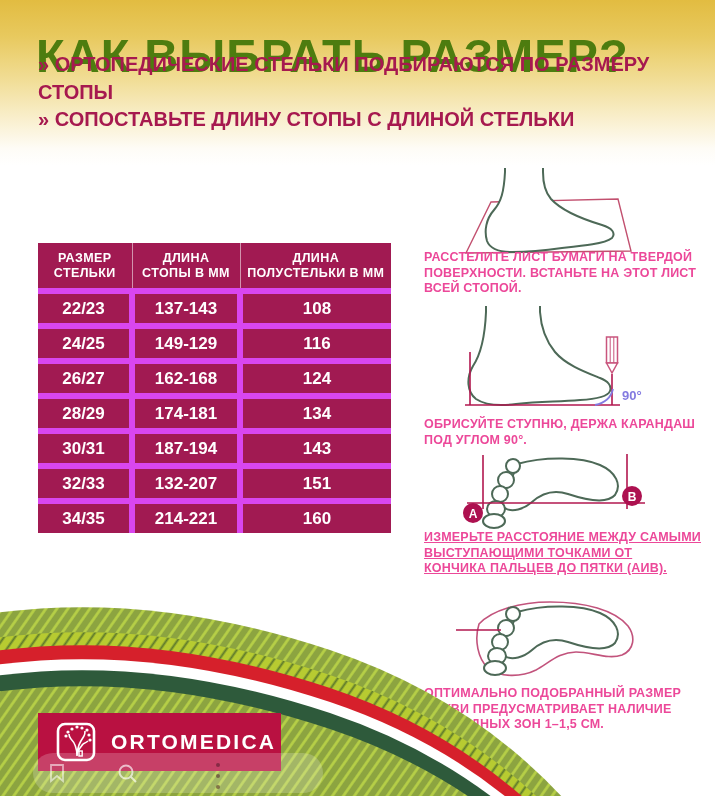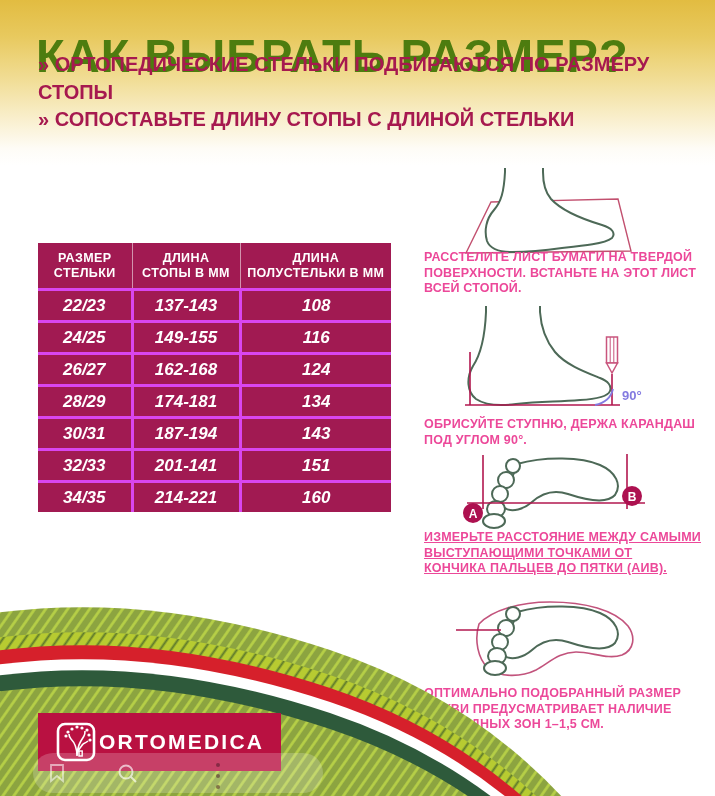--- a/index.html
+++ b/index.html
@@ -10,35 +10,35 @@
   .title{position:absolute;left:36px;top:1px;font-size:47px;line-height:1.0;font-weight:bold;
          color:#4d7c0f;letter-spacing:1px;white-space:nowrap;}
   .bullets{position:absolute;left:38px;top:51px;width:670px;margin:0;padding:0;list-style:none;
            color:#a6194f;font-weight:bold;font-size:20px;line-height:27.5px;}
   .bullets li{white-space:pre-line;}
   .b-strong{-webkit-text-stroke:0.7px #a6194f;}
   table.size-table{position:absolute;left:38px;top:243px;width:353px;table-layout:fixed;
         border-collapse:collapse;border-style:hidden;background:#a11a52;color:#fff;}
   table.size-table th{font-size:12.5px;line-height:15px;height:45px;font-weight:bold;
         letter-spacing:0.4px;white-space:pre-line;border:1px solid #d293ad;text-align:center;padding:0;margin-left:45px;}
-  table.size-table td{font-size:17px;height:29px;font-weight:bold;border:3px solid #d946ef;
-        text-align:center;padding:0;font-style:italic;}
+  table.size-table td{font-size:17px;height:29px;font-weight:bold;border:6px solid #d946ef;
+        text-align:center;padding:0;}
   .step-text{position:absolute;left:424px;width:292px;margin:0;color:#ec4899;font-weight:bold;
         font-size:12.5px;line-height:15.5px;letter-spacing:0.2px;white-space:pre-line;}
   #step1{top:250px;} #step2{top:417px;} #step3{top:530px;text-decoration:underline;} #step4{top:686px;}
   svg.illus{position:absolute;}
   #illus1{left:455px;top:168px;width:200px;height:90px;}
   #illus2{left:450px;top:306px;width:230px;height:110px;}
   #illus3{left:455px;top:448px;width:215px;height:82px;}
   #illus4{left:455px;top:598px;width:215px;height:84px;}
   #wave{position:absolute;left:0;top:588px;width:715px;height:208px;}
   .logo-bar{position:absolute;left:38px;top:713px;width:243px;height:58px;background:#b91141;
         display:flex;align-items:center;}
   .logo-badge{margin-left:18px;width:40px;height:40px;flex:0 0 auto;}
-  .logo-text{margin-left:3px;color:#fff;font-size:21px;font-weight:bold;letter-spacing:2.2px;}
+  .logo-text{margin-left:15px;color:#fff;font-size:21px;font-weight:bold;letter-spacing:2.2px;}
   .viewer-pill{position:absolute;left:33px;top:753px;width:290px;height:40px;border-radius:20px;
         background:rgba(255,255,255,0.20);}
   .viewer-pill .ghost{position:absolute;top:10px;}
   .ghost-bookmark{left:14px;} .ghost-magnifier{left:84px;}
   .ghost-dots{left:182px;top:8px;width:6px;height:26px;display:flex;flex-direction:column;
         justify-content:space-between;align-items:center;}
   .ghost-dots i{width:4px;height:4px;border-radius:50%;background:rgba(70,20,35,0.5);}
 </style>
 </head>
 <body>
@@ -71,41 +71,41 @@
       </tr>
     </thead>
     <tbody>
       <tr>
           <td>22/23</td>
           <td>137-143</td>
           <td>108</td>
         </tr>
       <tr>
           <td>24/25</td>
-          <td>149-155</td>
+          <td>149-129</td>
           <td>116</td>
         </tr>
       <tr>
           <td>26/27</td>
           <td>162-168</td>
           <td>124</td>
         </tr>
       <tr>
           <td>28/29</td>
           <td>174-181</td>
           <td>134</td>
         </tr>
       <tr>
           <td>30/31</td>
           <td>187-194</td>
           <td>143</td>
         </tr>
       <tr>
           <td>32/33</td>
-          <td>201-141</td>
+          <td>132-207</td>
           <td>151</td>
         </tr>
       <tr>
           <td>34/35</td>
           <td>214-221</td>
           <td>160</td>
         </tr>
     </tbody>
   </table>
 

